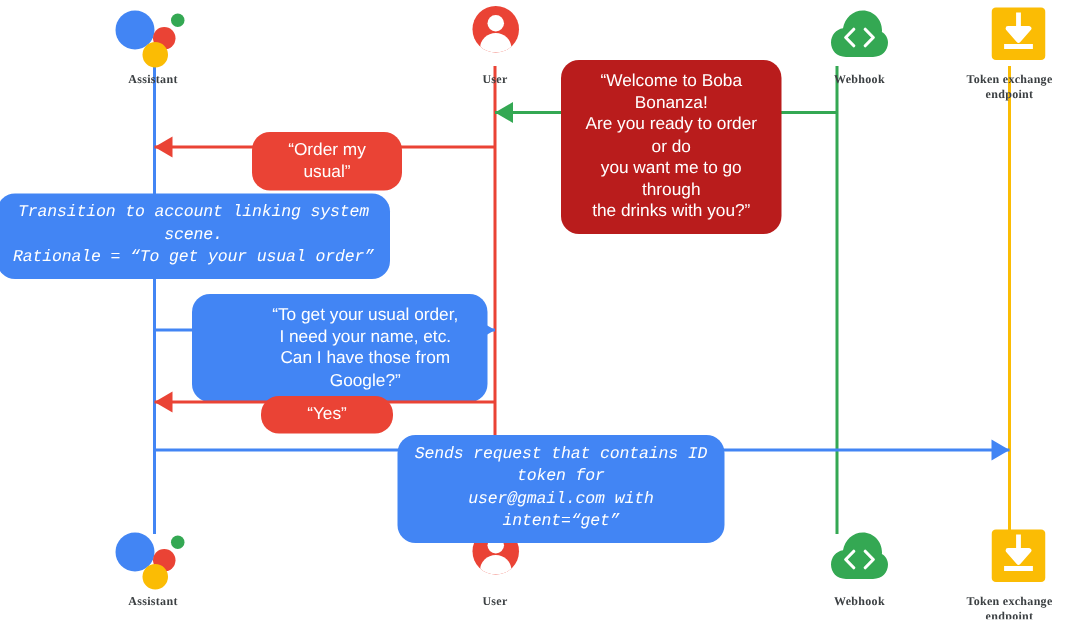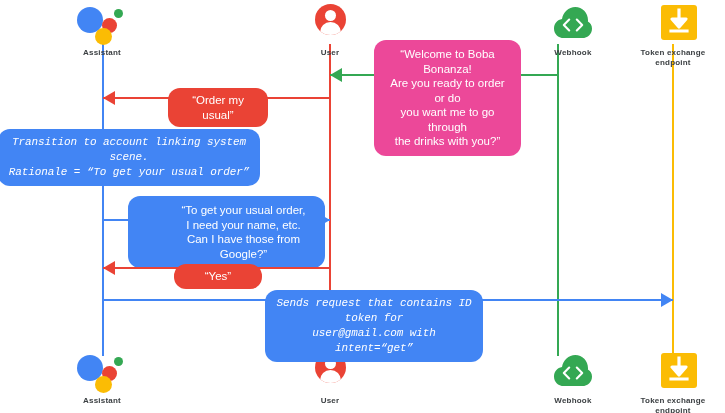--- a/index.html
+++ b/index.html
@@ -41,20 +41,21 @@
     margin: 0 auto;
   }
   .actor .caption {
     font-size: 8px;
     line-height: 10px;
     color: #3c4043;
     font-weight: 700;
     letter-spacing: .2px;
     margin-top: 2px;
     white-space: pre-line;
+    font-family: Liberation Serif, serif;
   }
   .actor.assistant { left: 47px; }
   .actor.user      { left: 275px; text-align: center; }
   .actor.webhook   { left: 518px; text-align: center; }
   .actor.token     { left: 618px; }
   .actor.top    { top: 2px; }
   .actor.bottom { top: 350px; }
 
   
   .dot { position: absolute; border-radius: 50%; }
@@ -110,21 +111,21 @@
   .bubble {
     position: absolute;
     border-radius: 12px;
     color: #ffffff;
     text-align: center;
     padding: 7px 14px;
     font-size: 11.5px;
     line-height: 14.5px;
     white-space: pre-line;
   }
-  .bubble.green { background: #ec4899; }
+  .bubble.green { background: #b91c1c; }
   .bubble.red   { background: #ea4335; }
   .bubble.blue  { background: #4285f4; }
   .bubble.mono {
     font-family: "Liberation Mono", "DejaVu Sans Mono", monospace;
     font-style: italic;
     font-size: 11px;
     line-height: 15px;
     letter-spacing: -0.1px;
   }
 </style>

